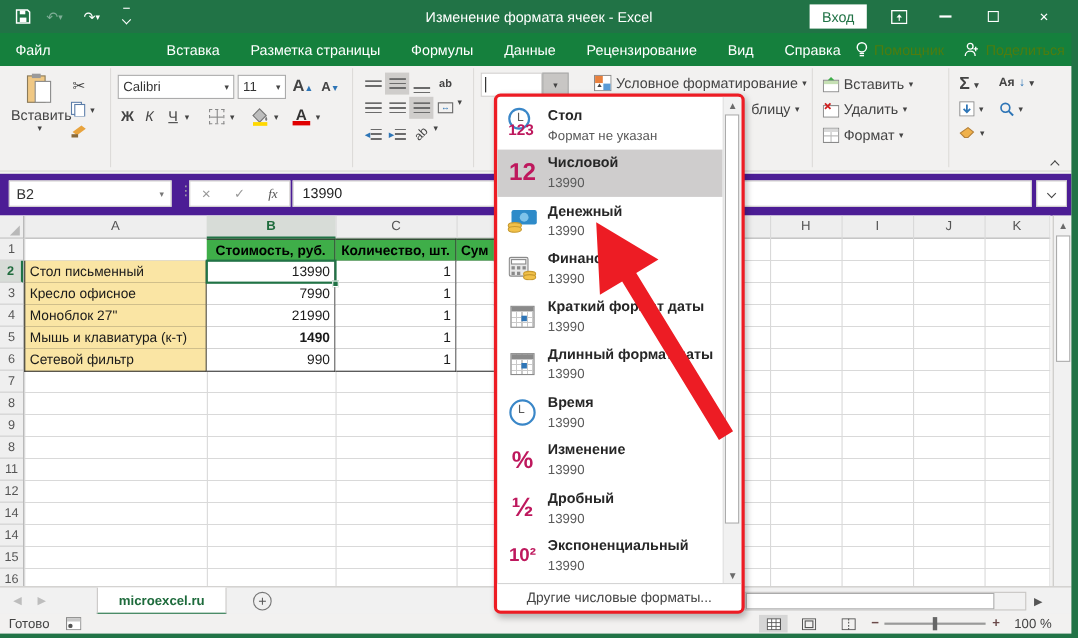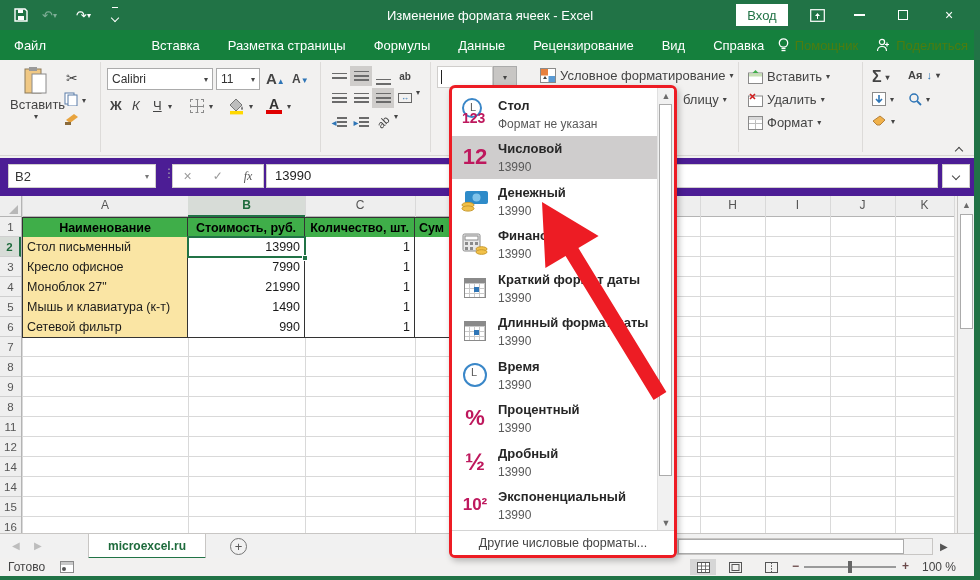--- a/index.html
+++ b/index.html
@@ -391,42 +391,41 @@
       <div class="rowhdr" style="top: 160px;">9</div>
       <div class="rowhdr" style="top: 180px;">8</div>
       <div class="rowhdr" style="top: 200px;">11</div>
       <div class="rowhdr" style="top: 220px;">12</div>
       <div class="rowhdr" style="top: 240px;">14</div>
       <div class="rowhdr" style="top: 260px;">14</div>
       <div class="rowhdr" style="top: 280px;">15</div>
       <div class="rowhdr" style="top: 300px;">16</div>
     </div>
 
-  <div class="cell hdr" style="left:22px; top:21px; width:166px; border-left:1px solid #333;">Наименование</div>
   <div class="cell hdr" style="left:188px; top:21px; width:117px;">Стоимость, руб.</div>
   <div class="cell hdr" style="left:305px; top:21px; width:110px;">Количество, шт.</div>
   <div class="cell hdr" style="left:415px; top:21px; width:34px; text-align:left; border-right:none;">Сум</div>
 
   <div class="cell name" style="left:22px; top:41px; width:166px;">Стол письменный</div>
   <div class="cell num" style="left:188px; top:41px; width:117px;">13990</div>
   <div class="cell num" style="left:305px; top:41px; width:110px;">1</div>
   <div class="cell" style="left:415px; top:41px; width:34px; border-right:none;"></div>
 
   <div class="cell name" style="left:22px; top:61px; width:166px;">Кресло офисное</div>
   <div class="cell num" style="left:188px; top:61px; width:117px;">7990</div>
   <div class="cell num" style="left:305px; top:61px; width:110px;">1</div>
   <div class="cell" style="left:415px; top:61px; width:34px; border-right:none;"></div>
 
   <div class="cell name" style="left:22px; top:81px; width:166px;">Моноблок 27"</div>
   <div class="cell num" style="left:188px; top:81px; width:117px;">21990</div>
   <div class="cell num" style="left:305px; top:81px; width:110px;">1</div>
   <div class="cell" style="left:415px; top:81px; width:34px; border-right:none;"></div>
 
   <div class="cell name" style="left:22px; top:101px; width:166px;">Мышь и клавиатура (к-т)</div>
-  <div class="cell num" style="left:188px; top:101px; width:117px;">1490</div>
+  <div class="cell num" style="left:188px; top:101px; width:117px;font-weight:bold;">1490</div>
   <div class="cell num" style="left:305px; top:101px; width:110px;">1</div>
   <div class="cell" style="left:415px; top:101px; width:34px; border-right:none;"></div>
 
   <div class="cell name" style="left:22px; top:121px; width:166px;">Сетевой фильтр</div>
   <div class="cell num" style="left:188px; top:121px; width:117px;">990</div>
   <div class="cell num" style="left:305px; top:121px; width:110px;">1</div>
   <div class="cell" style="left:415px; top:121px; width:34px; border-right:none;"></div>
 
   <div class="abs sel-cell" style="top:40px;"></div>
   <div class="abs sel-handle" style="top:59px;"></div>
@@ -546,21 +545,21 @@
   <div class="dd-item" style="top:265px;">
     <span class="dd-ic">
         <span class="clock-ic" style="width:24px;height:24px;"></span>
       </span>
     <span class="dd-txt"><span class="t">Время</span><br><span class="s">13990</span></span>
   </div>
   <div class="dd-item" style="top:308.5px;">
     <span class="dd-ic">
         <span class="ic-big" style="font-size:22px;">%</span>
       </span>
-    <span class="dd-txt"><span class="t">Процентный</span><br><span class="s">13990</span></span>
+    <span class="dd-txt"><span class="t">Изменение</span><br><span class="s">13990</span></span>
   </div>
   <div class="dd-item" style="top:352px;">
     <span class="dd-ic">
         <span class="ic-big" style="font-size:24px;">½</span>
       </span>
     <span class="dd-txt"><span class="t">Дробный</span><br><span class="s">13990</span></span>
   </div>
   <div class="dd-item" style="top:395.5px;">
     <span class="dd-ic">
         <span class="ic-big" style="font-size:17px;">10²</span>

